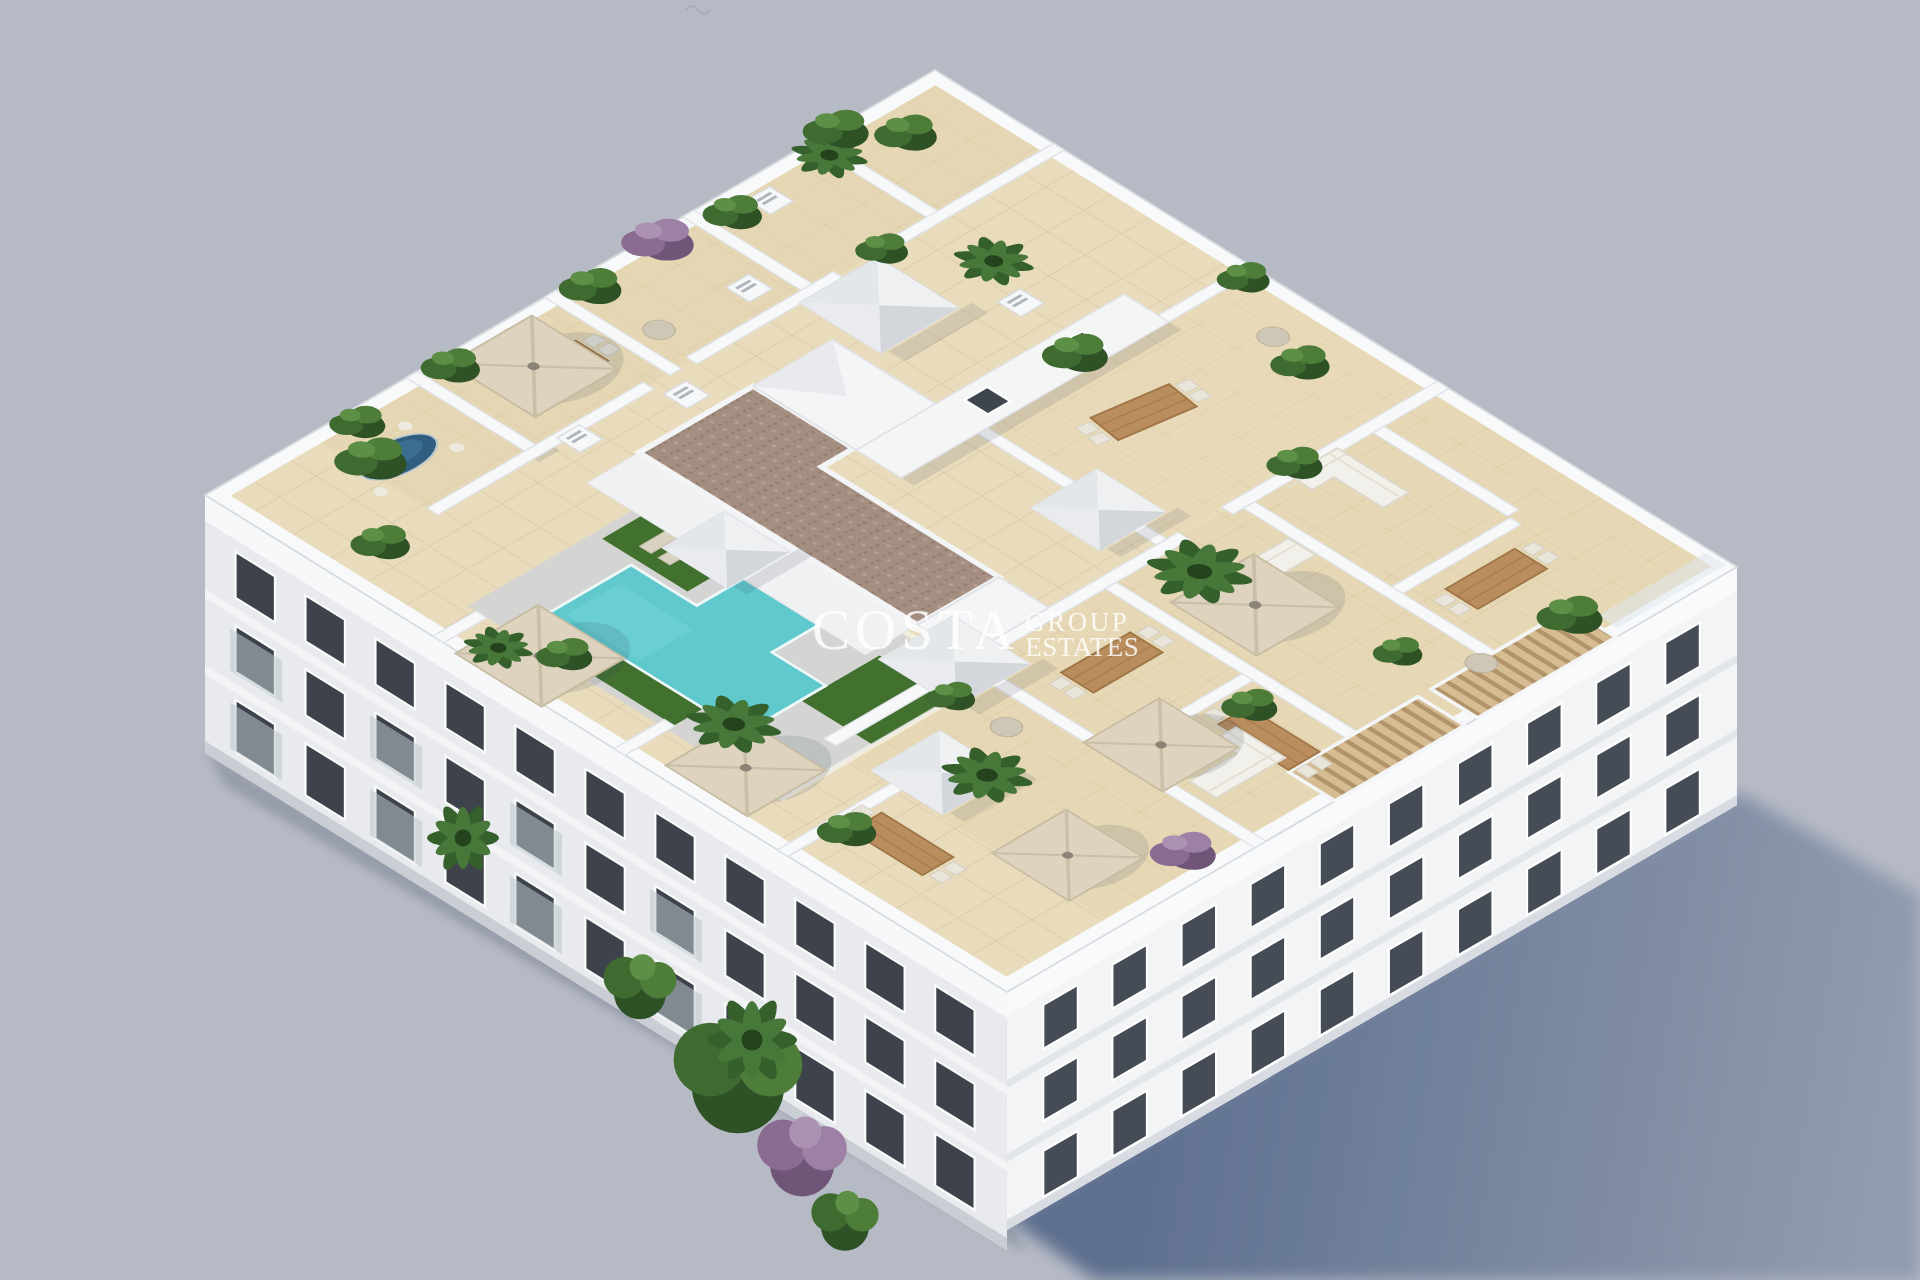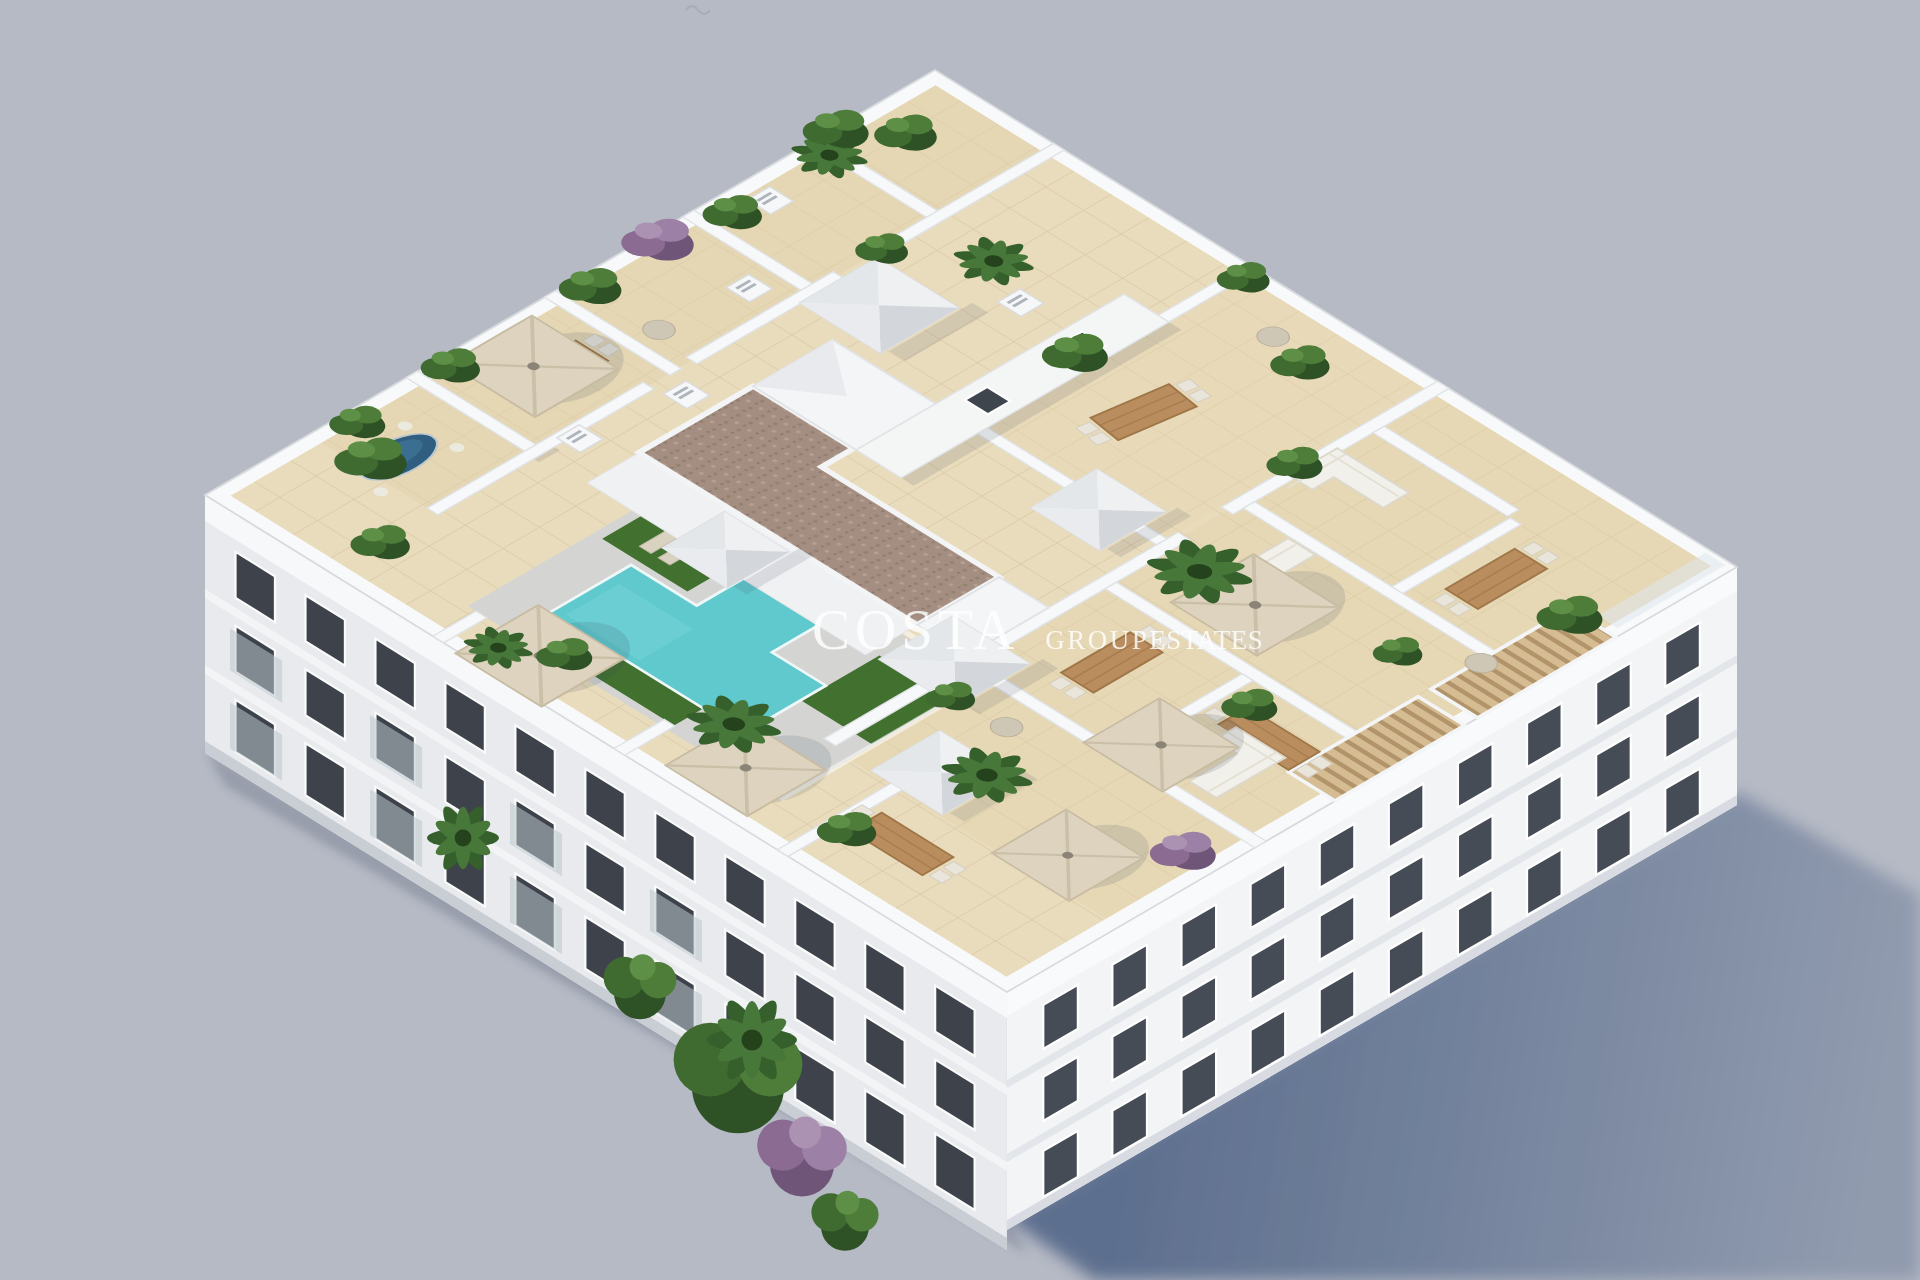--- a/index.html
+++ b/index.html
@@ -9,23 +9,23 @@
   
   .wall{fill:#f7f8f9;stroke:#dfe2e6;stroke-width:1.5;}
   .wsh{fill:rgba(50,60,82,.12);}
   .win{fill:#3d424b;stroke:#fafbfb;stroke-width:2.5;}
   .winr{fill:#464c56;stroke:#ffffff;stroke-width:2.5;}
   .glass{fill:#b9c7cc;opacity:.55;}
   .whitebox{fill:#f4f5f6;stroke:#e1e3e7;stroke-width:2;}
   
   .watermark{position:absolute;left:812px;top:604px;display:flex;align-items:flex-start;
              color:rgba(255,255,255,.82);font-family:"Liberation Serif","DejaVu Serif",serif;
-             pointer-events:none;gap:20px;}
+             pointer-events:none;}
   .wm-brand{font-size:57px;line-height:52px;letter-spacing:5px;font-weight:400;}
-  .wm-col{display:flex;margin-left:6px;margin-top:24px;}
+  .wm-col{display:flex;flex-direction:column;margin-left:6px;margin-top:6px;}
   .wm-line1{font-size:27px;line-height:25px;letter-spacing:2.5px;}
   .wm-line2{font-size:27px;line-height:25px;letter-spacing:0.5px;text-align:right;}
 </style>
 </head>
 <body>
 
 <div class="canvas">
 <svg width="1920" height="1280" viewBox="0 0 1920 1280">
   <defs>
     <pattern id="tiles" width="42" height="42" patternUnits="userSpaceOnUse">

